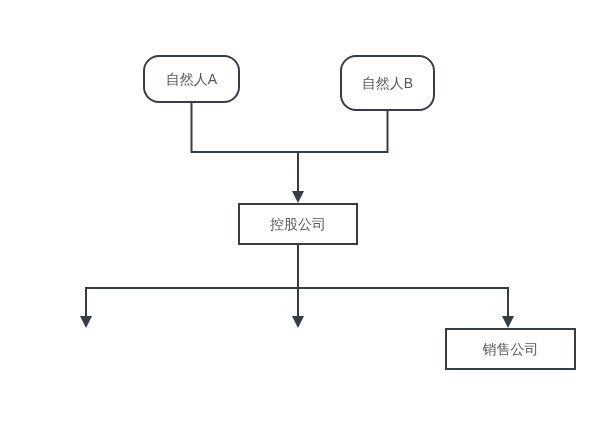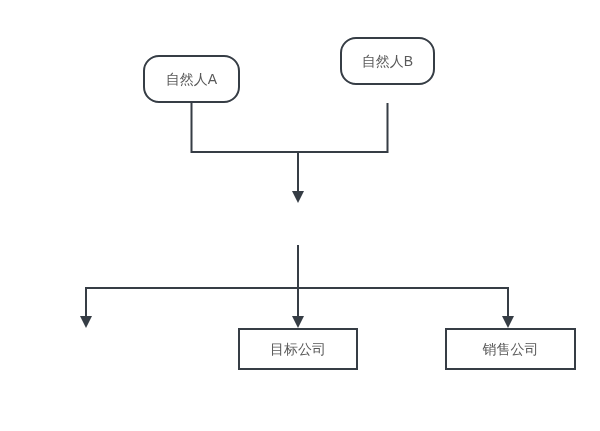--- a/index.html
+++ b/index.html
@@ -25,21 +25,21 @@
     border:2px solid var(--border-color);
     color:var(--text-color);
     font-size:14px;
     line-height:1.35;
     text-align:center;
   }
   .node.rounded{border-radius:16px;}
   .node .label{display:inline-block;}
   .node.wrap-narrow .label{max-width:62px;}
   #node-person-a{left:143px;top:55px;width:97px;height:48px;}
-  #node-person-b{left:340px;top:37px;width:95px;height:48px;justify-content:center;}
+  #node-person-b{left:340px;top:55px;width:95px;height:56px;justify-content:center;}
   #node-holding{left:238px;top:203px;width:120px;height:42px;}
   #node-other{left:25px;top:328px;width:125px;height:44px;}
   #node-target{left:238px;top:328px;width:120px;height:42px;}
   #node-sales{left:445px;top:328px;width:131px;height:42px;}
 </style>
 </head>
 <body>
 
 <div class="canvas">
 
@@ -57,23 +57,23 @@
   </svg>
 
   <div class="node rounded" id="node-person-a">
     <span class="label">自然人A</span>
   </div>
 
   <div class="node rounded" id="node-person-b">
     <span class="label">自然人B</span>
   </div>
 
+  <div class="node" id="node-holding">
+    <span class="label">控股公司</span>
+  </div>
 
 
-  <div class="node" id="node-target">
-    <span class="label">目标公司</span>
-  </div>
 
   <div class="node" id="node-sales">
     <span class="label">销售公司</span>
   </div>
 
 </div>
 
 </body></html>

